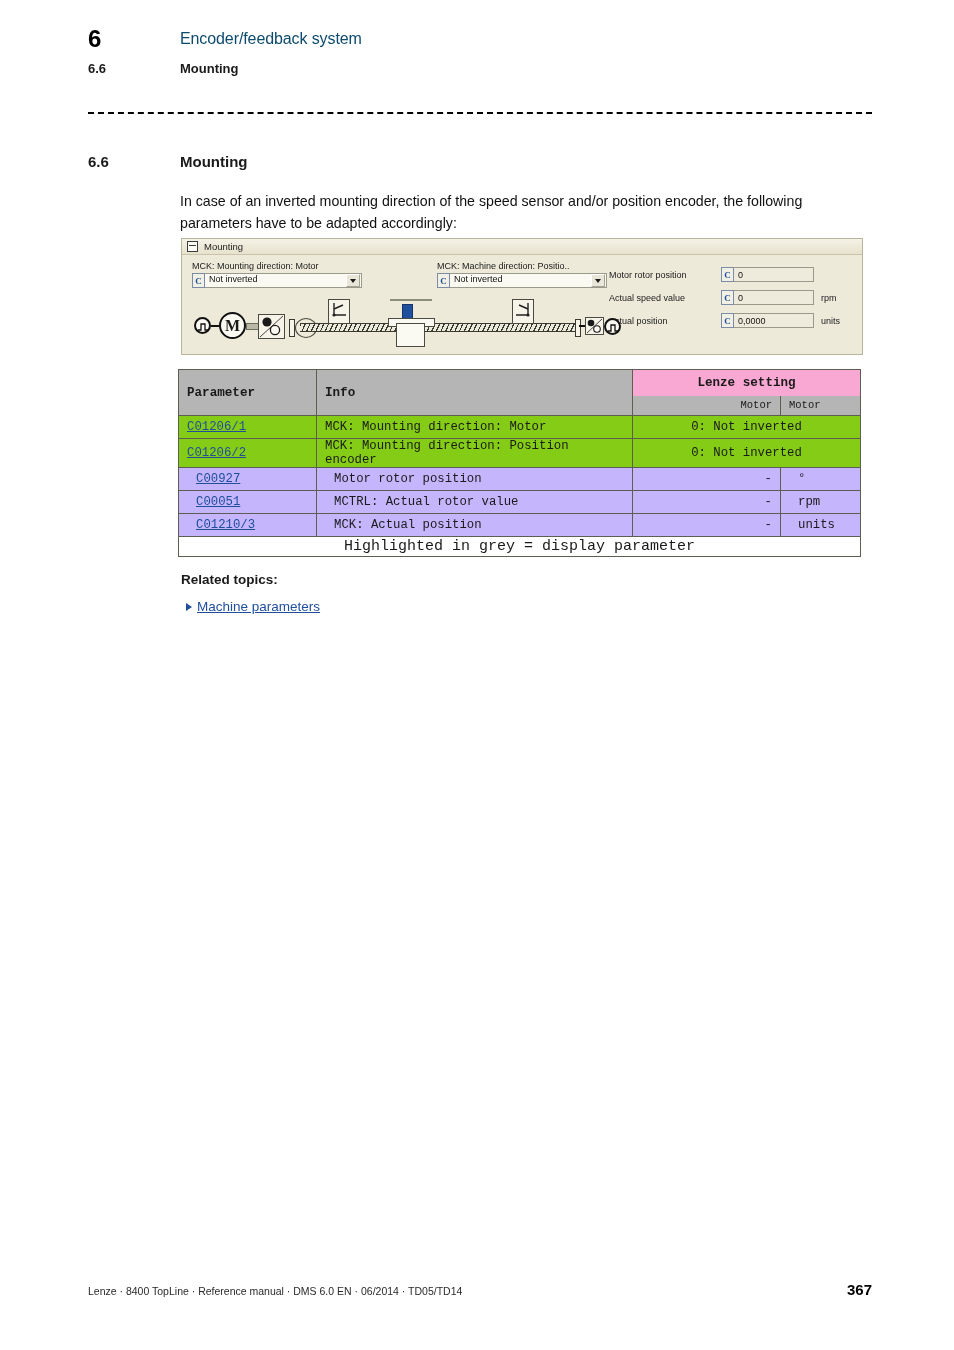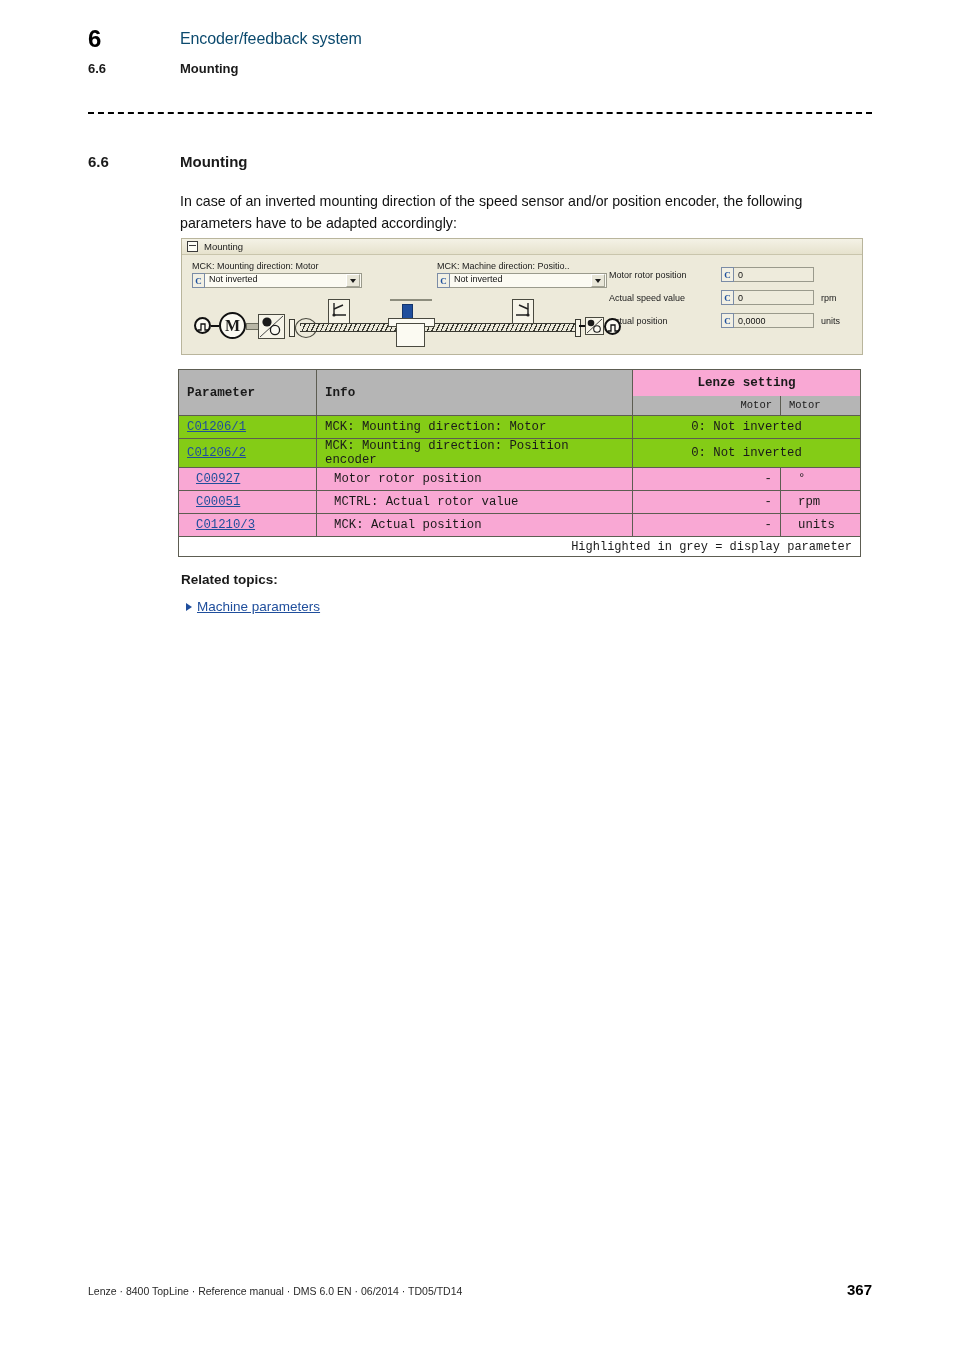--- a/index.html
+++ b/index.html
@@ -314,33 +314,33 @@
   .th-sub {
     background: #b5b5b5;
     font-weight: normal;
     font-size: 10.5px;
     height: 20px;
     text-align: right;
     border-top: none !important;
   }
   .th-sub.unit { text-align: left; }
   td.cell { height: 23px; background: #84cc16; }
-  td.cell.hl { background: #f9a8d4; padding-left: 17px; }
+  td.cell.hl { background: #c4b5fd; padding-left: 17px; }
   td.param-cell a {
     color: #1f4e9c;
     text-decoration: underline;
   }
   td.val { text-align: center; }
   td.val-num { text-align: right; }
   td.unit-cell { text-align: left; padding-left: 6px; }
   td.note {
     height: 20px;
     background: #ffffff;
-    font-size: 12px;
-    text-align: right;
+    font-size: 15px;
+    text-align: center;
   }
 
   
   .related-head {
     position: absolute;
     left: 181px;
     top: 572px;
     font-size: 13.5px;
     font-weight: bold;
   }

